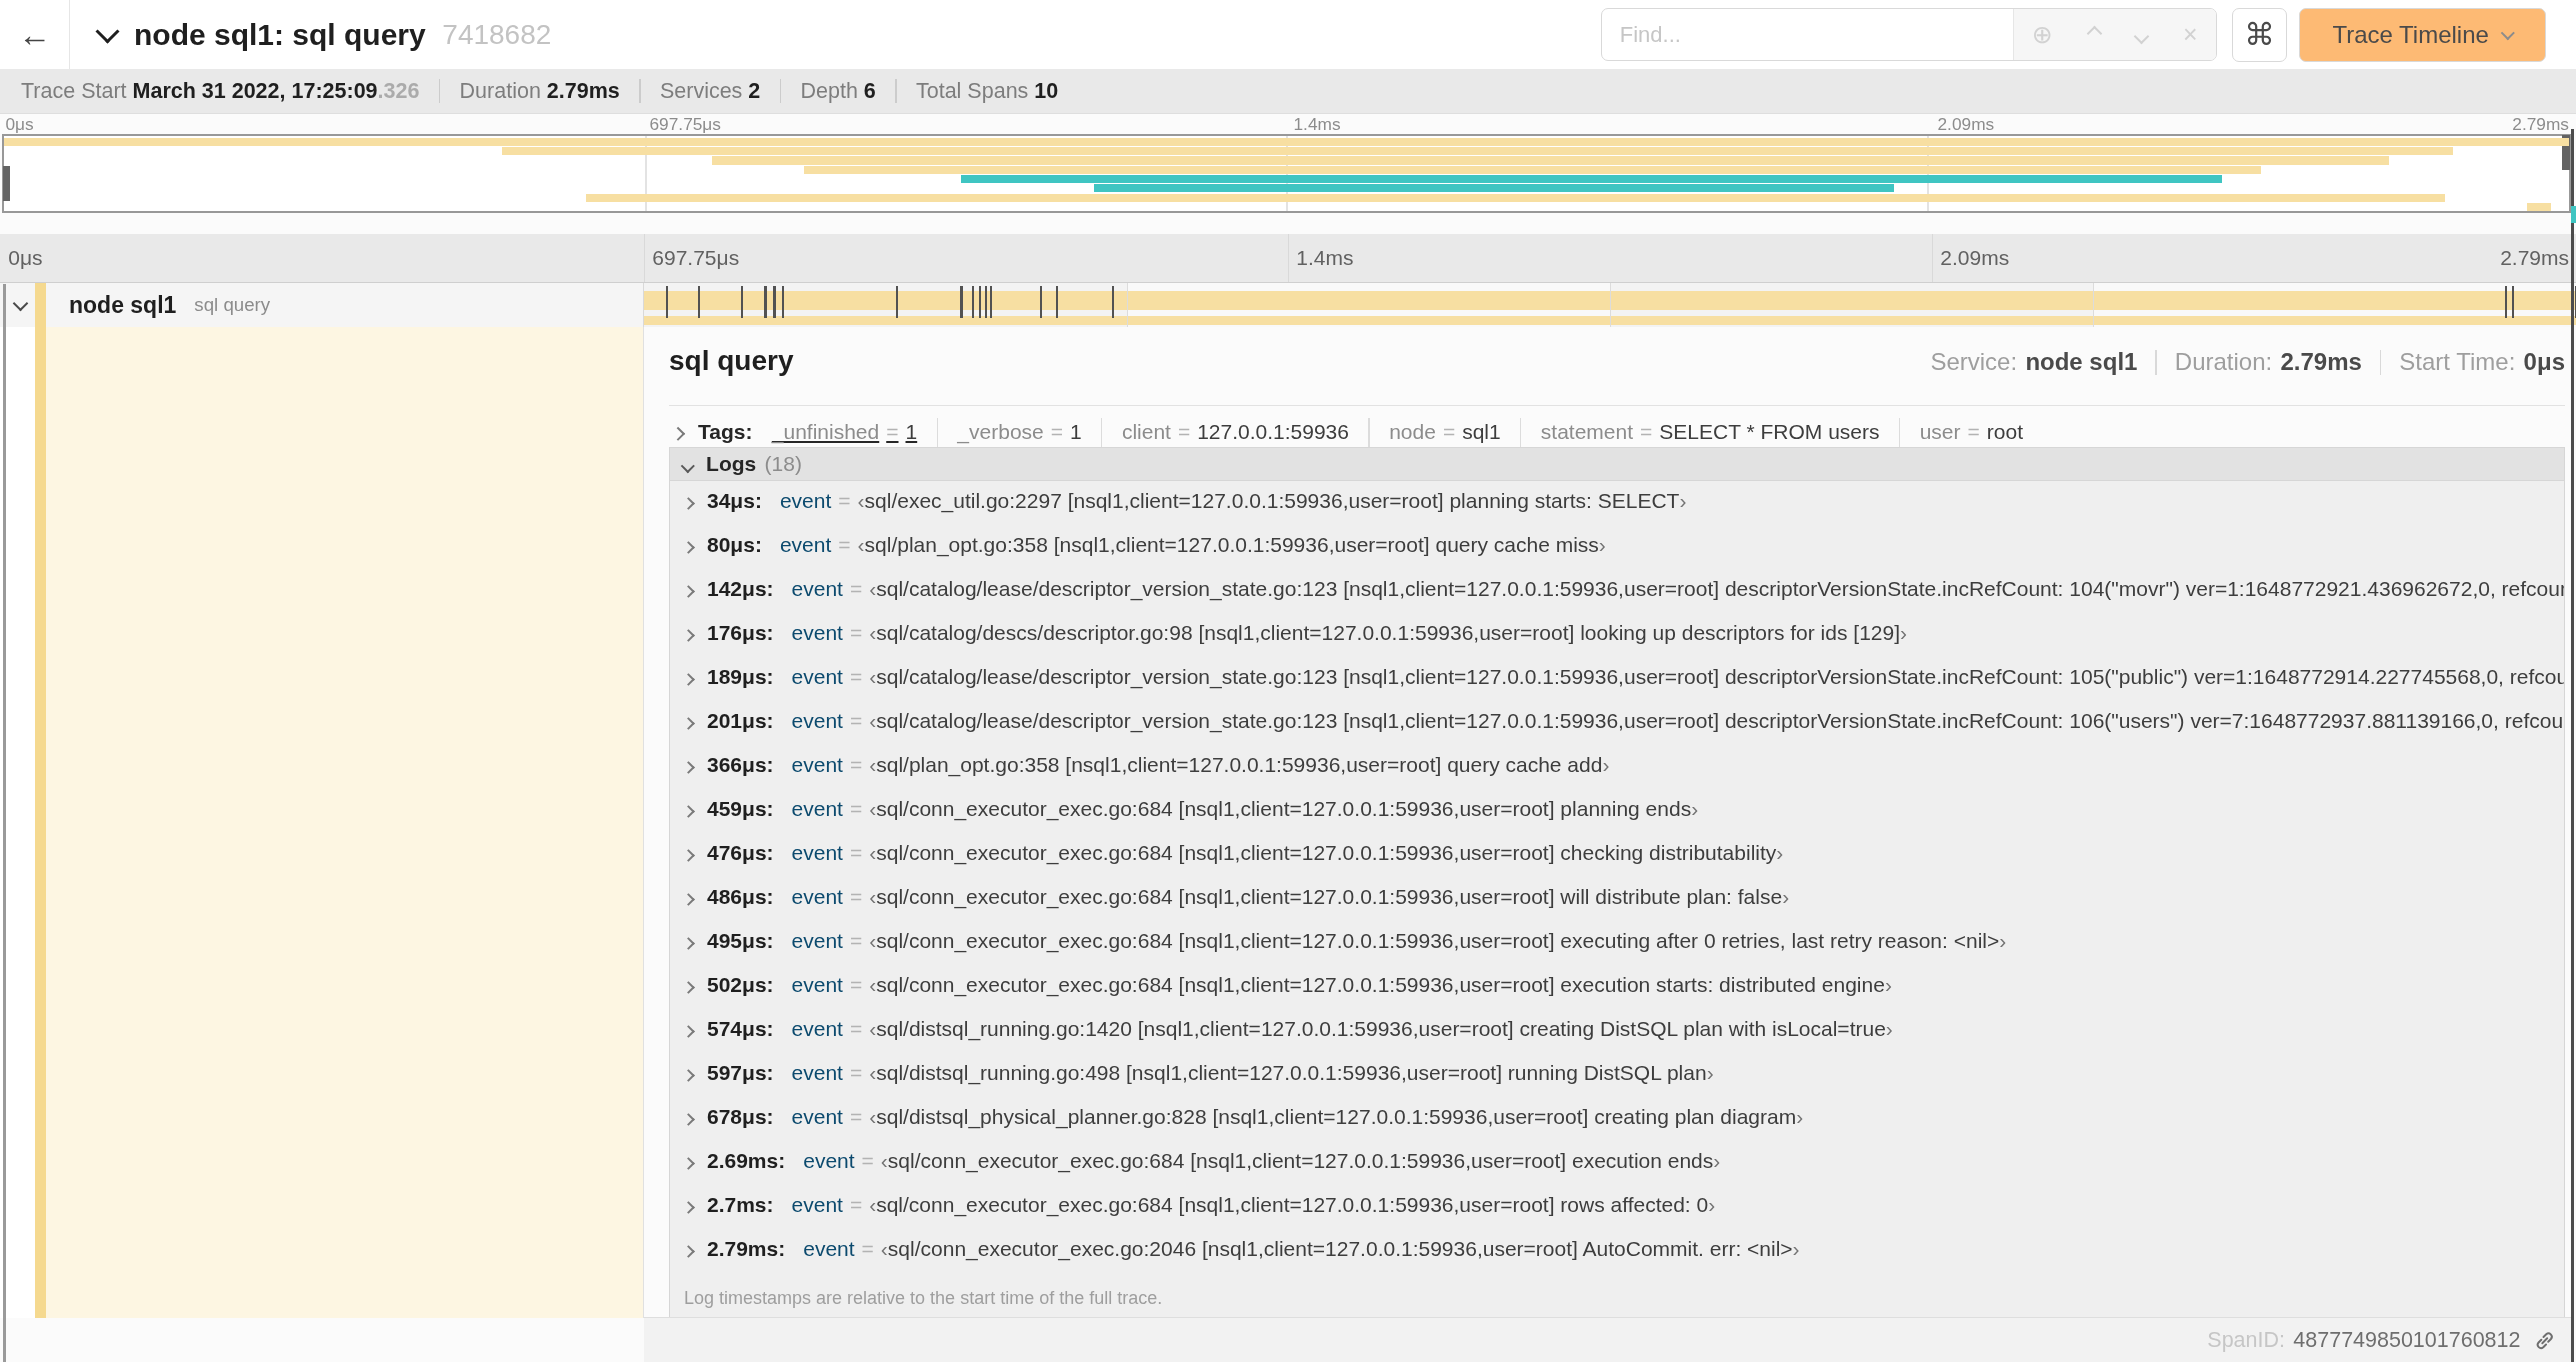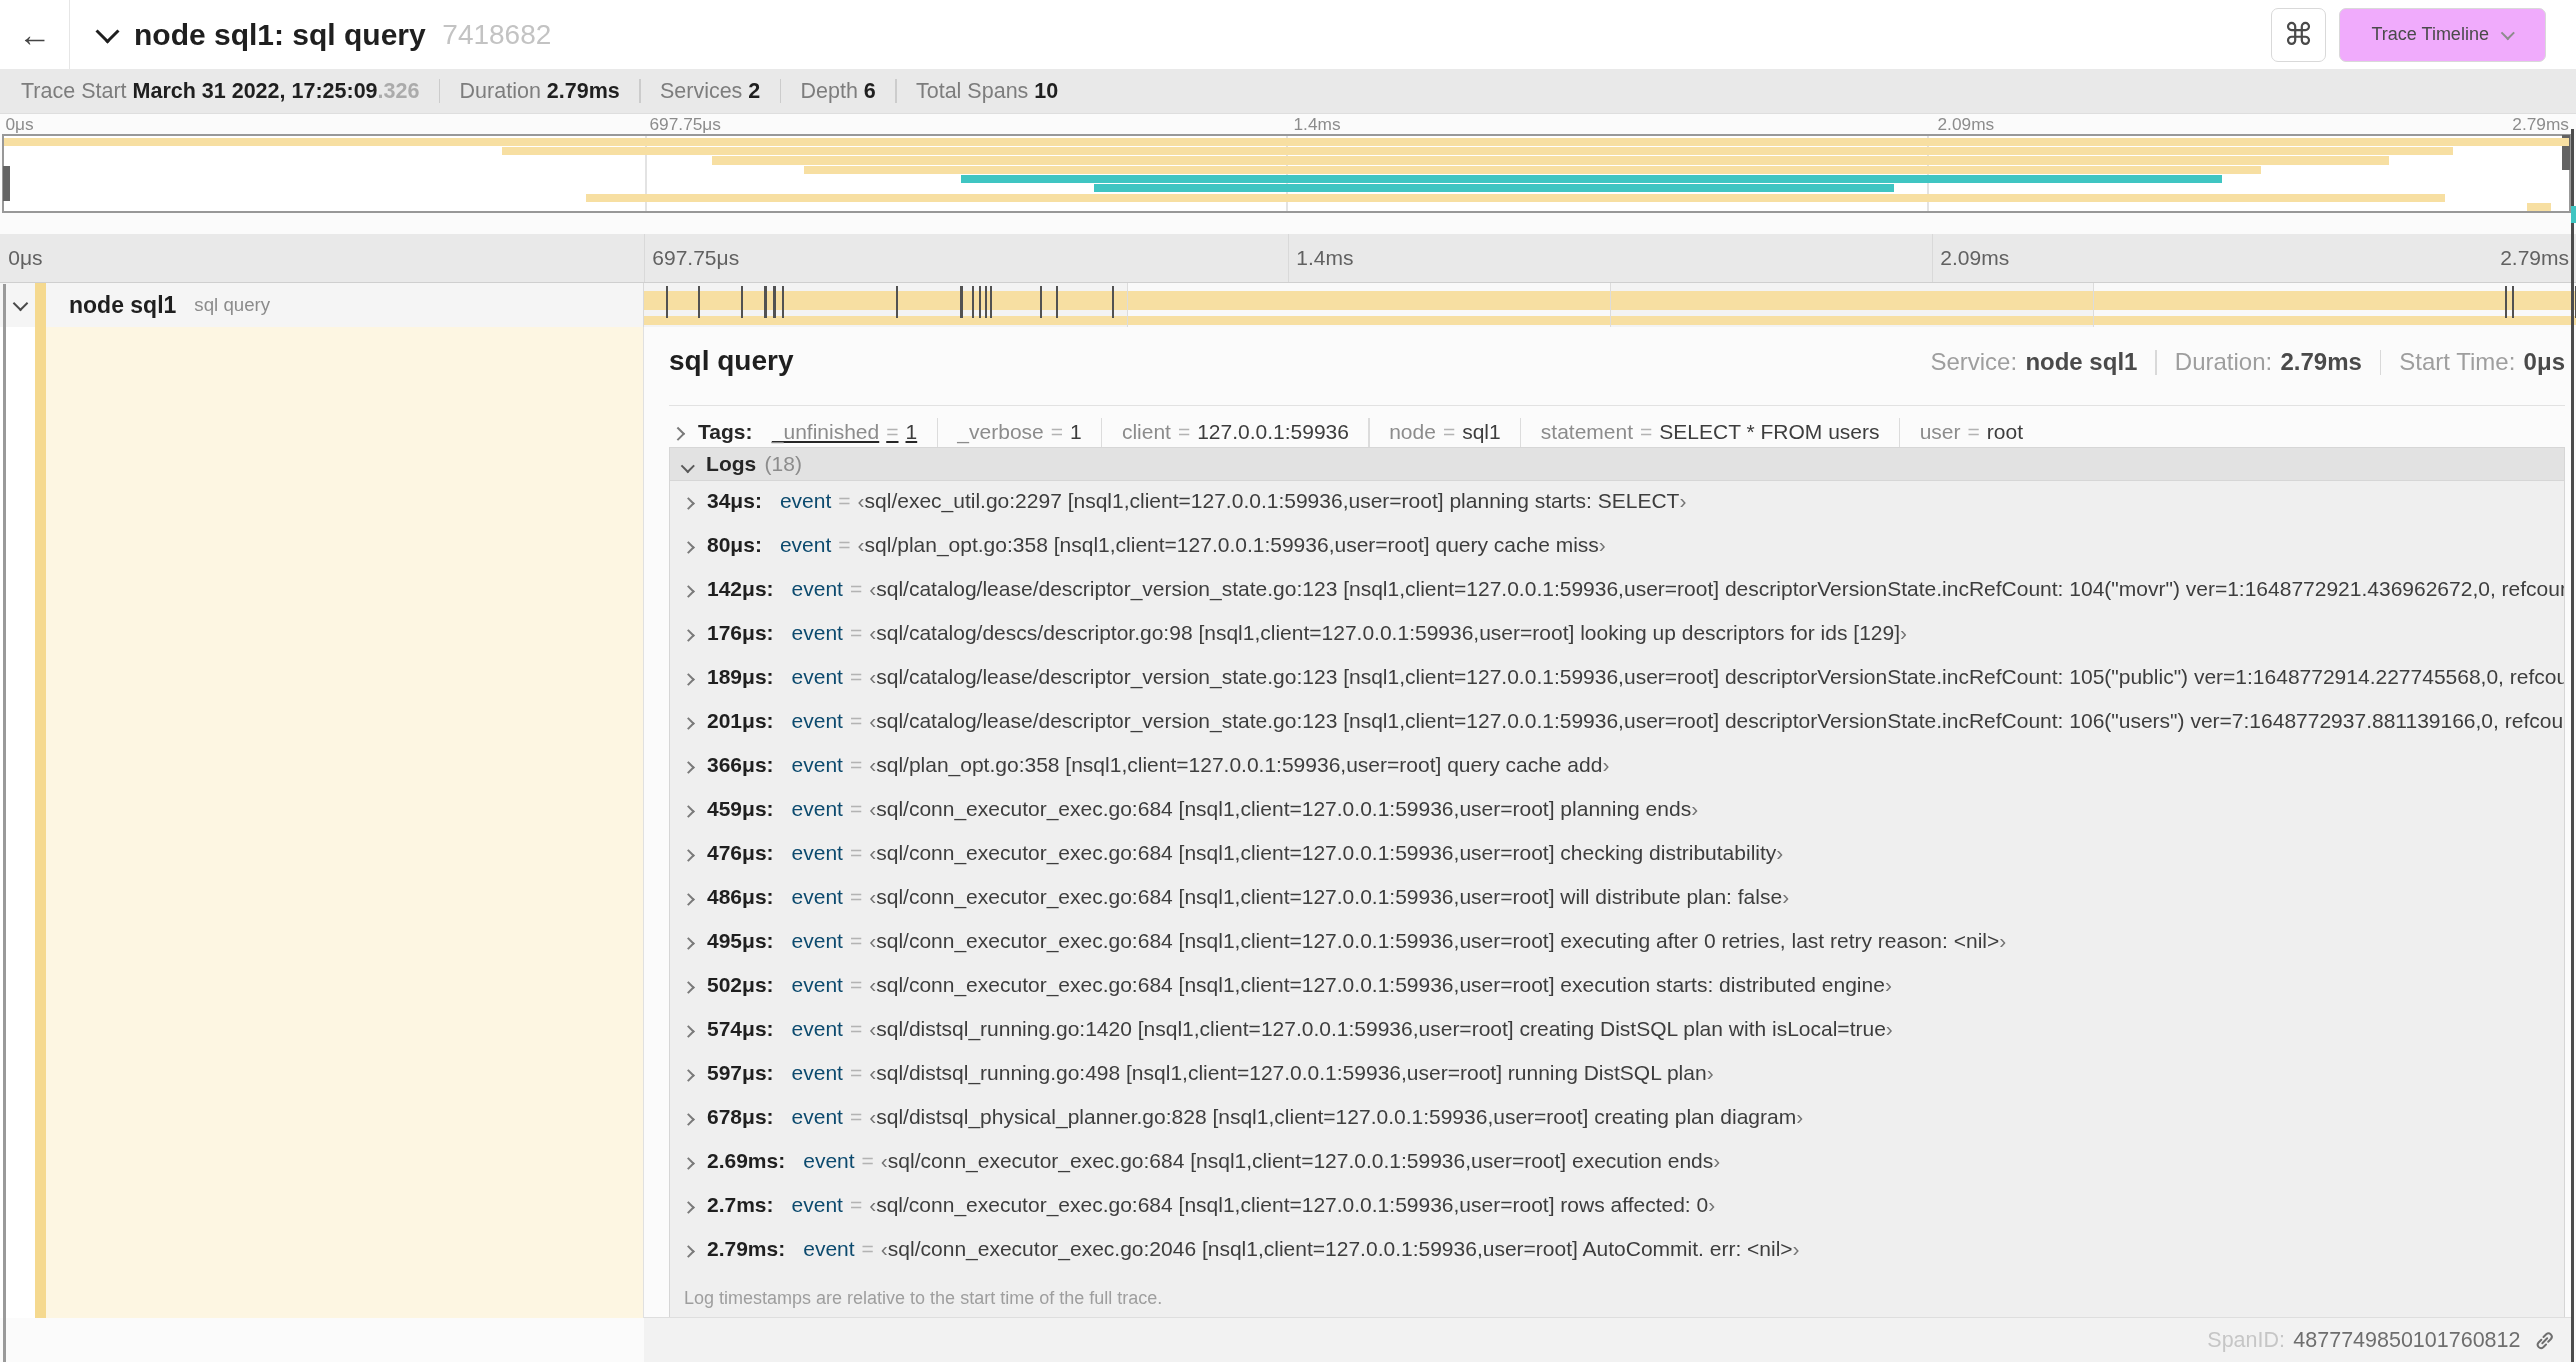--- a/index.html
+++ b/index.html
@@ -23,22 +23,22 @@
   .find-input{flex:1;border:0;outline:0;background:transparent;font-size:22px;color:#595959;padding:0 18px;
               font-family:"Liberation Sans",sans-serif}
   .find-input::placeholder{color:#c6c6c6}
   .find-actions{width:202px;background:#f6f6f6;border-left:1.4px solid #e6e6e6;display:flex;align-items:center;
                 justify-content:space-around;color:#d2d2d2}
   .fa-btn{font-size:25px;line-height:1;color:#d2d2d2;cursor:pointer;display:flex;align-items:center;justify-content:center}
   .fa-btn .chev{width:9px;height:9px;border-width:2.8px;margin-top:4.2px}
   .fa-btn .chev.up{margin-top:-1.4px}
   .kbd-btn{width:55px;height:54px;border:1.4px solid #d9d9d9;border-radius:7px;background:#fff;margin-left:15.2px;
            font-size:30.5px;color:#4a4a4a;display:flex;align-items:center;justify-content:center;cursor:pointer;flex:0 0 auto}
-  .view-btn{height:54px;border:1.4px solid #d9d9d9;border-radius:7px;background:#f0abfc;margin:0 30.5px 0 12.5px;padding:0 32px;
-            font-size:18px;color:#4a4a4a;display:flex;align-items:center;gap:14px;cursor:pointer;white-space:nowrap;flex:0 0 auto}
+  .view-btn{height:54px;border:1.4px solid #d9d9d9;border-radius:7px;background:#fdba74;margin:0 30.5px 0 12.5px;padding:0 32px;
+            font-size:24px;color:#4a4a4a;display:flex;align-items:center;gap:14px;cursor:pointer;white-space:nowrap;flex:0 0 auto}
   .view-btn .chev{width:7.6px;height:7.6px;border-width:2.1px;margin-top:-4.2px;color:#8c8c8c}
 
   
   .infobar{position:absolute;top:69px;left:0;right:0;height:44px;background:#e9e9e9;border-bottom:1.4px solid #dedede;
            display:flex;align-items:center;padding-left:21px;font-size:21.5px;color:#7d7d7d;white-space:nowrap}
   .ib-item b{color:#1f1f1f;font-weight:700}
   .ib-sub{color:#ababab;font-weight:700}
   .ib-sep{width:1.4px;height:23.5px;background:#cccccc;margin:0 19.4px}
 
   
@@ -144,20 +144,33 @@
   <div class="topbar">
     <div class="back-btn">
       <span>←</span>
     </div>
     <span class="title-chev">
       <span class="chev down"></span>
     </span>
     <h1 class="page-title">node sql1: sql query</h1>
     <span class="trace-id">7418682</span>
     <div class="top-spacer"></div>
+    <div class="findbox">
+      <input class="find-input" type="text" placeholder="Find..." style="">
+      <div class="find-actions">
+        <span class="fa-btn">⊕</span>
+        <span class="fa-btn">
+            <span class="chev up"></span>
+          </span>
+        <span class="fa-btn">
+            <span class="chev down"></span>
+          </span>
+        <span class="fa-btn">×</span>
+      </div>
+    </div>
     <button class="kbd-btn">
       <span>⌘</span>
     </button>
     <button class="view-btn">
       <span>Trace Timeline</span>
       <span class="chev down"></span>
     </button>
   </div>
 
   <div class="infobar" id="infobar">

